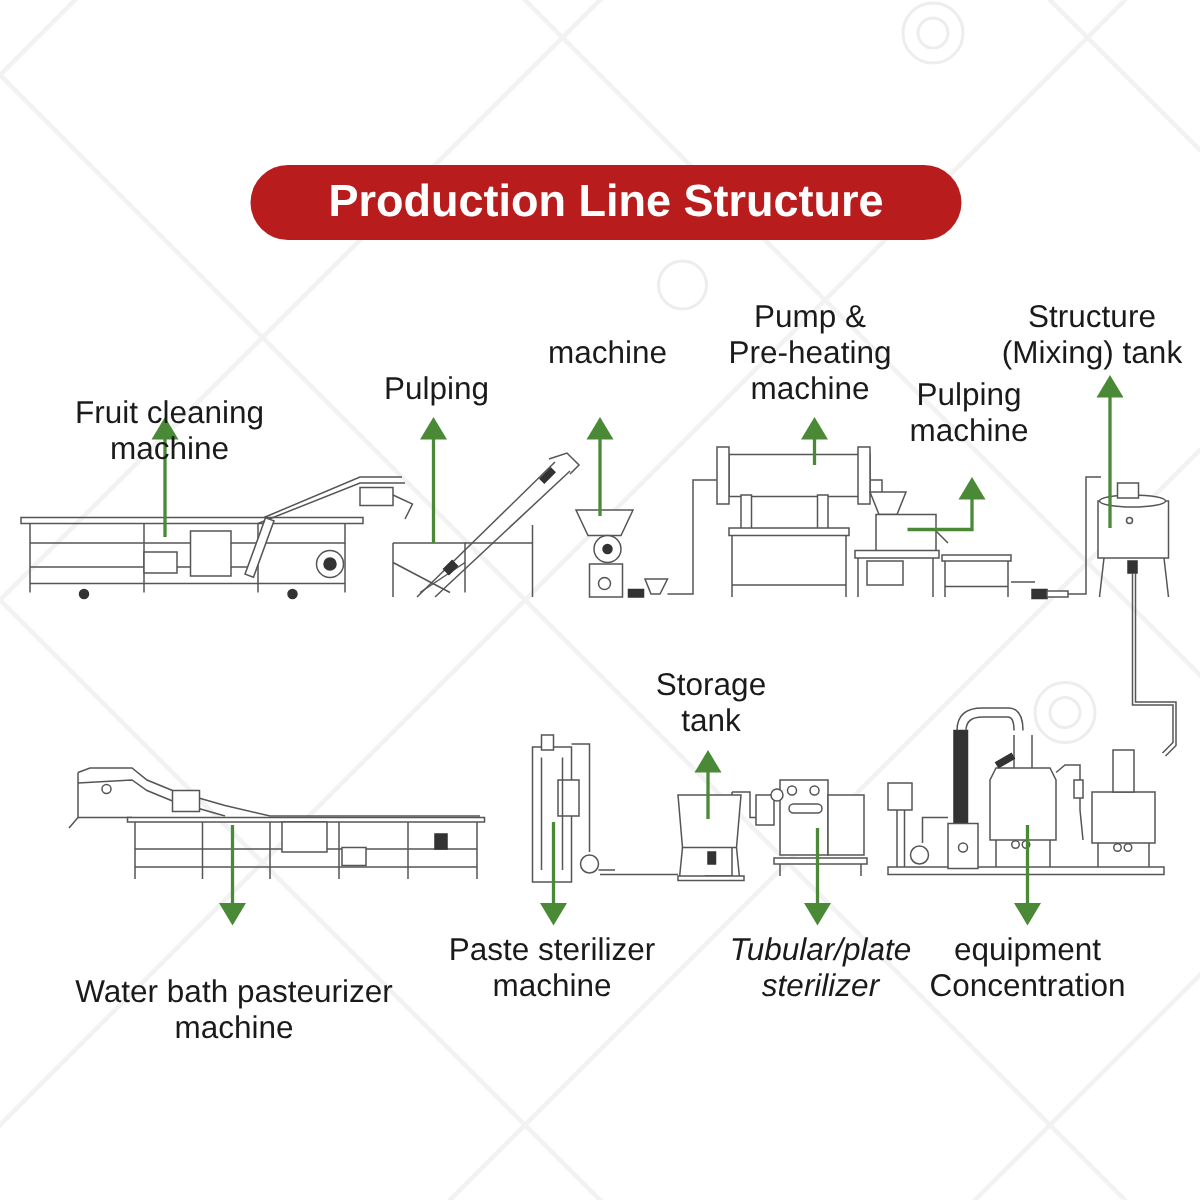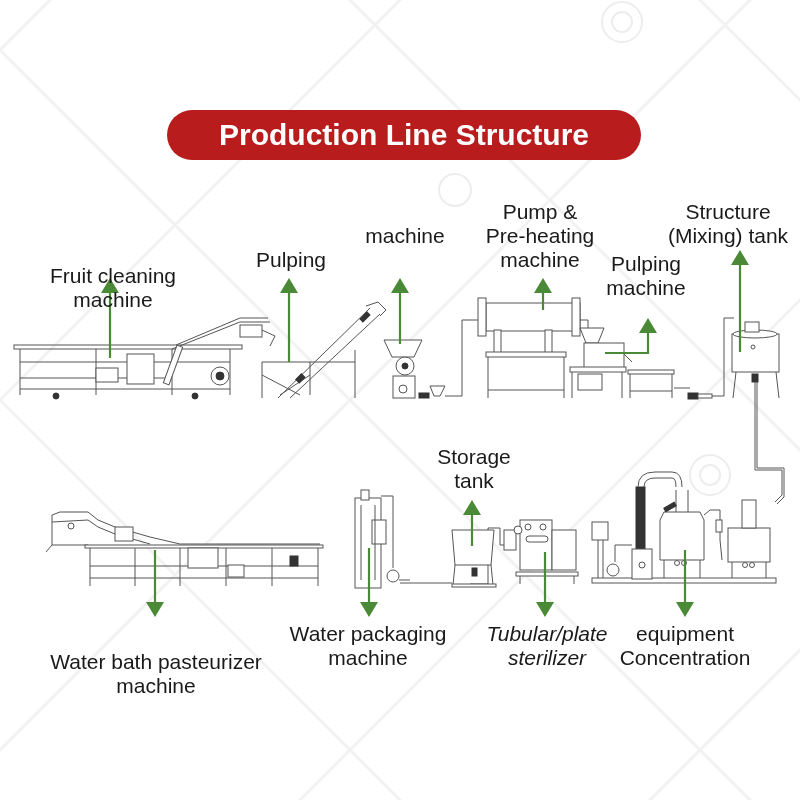--- a/index.html
+++ b/index.html
@@ -302,21 +302,21 @@
   <div class="label" style="left:728px; top:200px;">
     <div>Structure</div>
     <div>(Mixing) tank</div>
   </div>
 
   <div class="label" style="left:156px; top:622px;margin-top:28px;">
     <div>Water bath pasteurizer</div>
     <div>machine</div>
   </div>
   <div class="label" style="left:368px; top:622px;">
-    <div>Water packaging</div>
+    <div>Paste sterilizer</div>
     <div>machine</div>
   </div>
   <div class="label" style="left:474px; top:445px;">
     <div>Storage</div>
     <div>tank</div>
   </div>
   <div class="label" style="left:547px; top:622px;font-style:italic;">
     <div>Tubular/plate</div>
     <div>sterilizer</div>
   </div>

